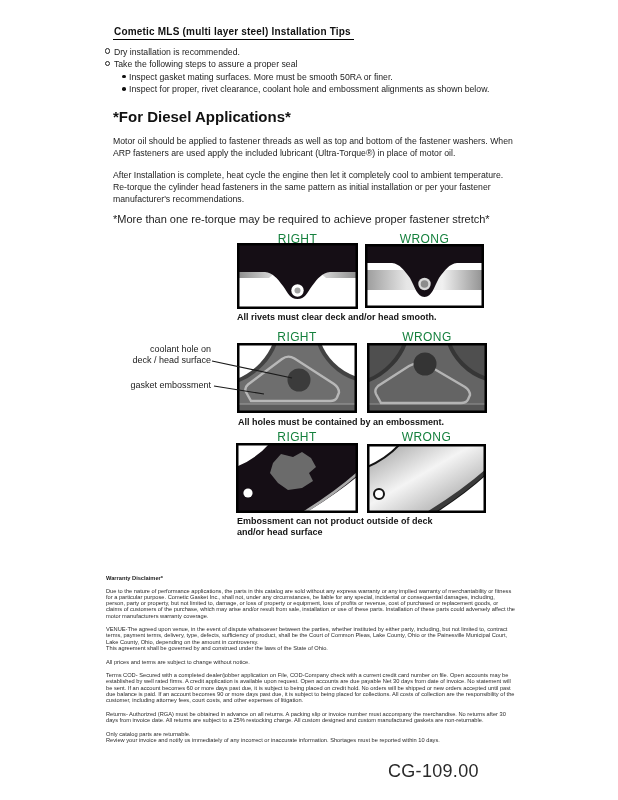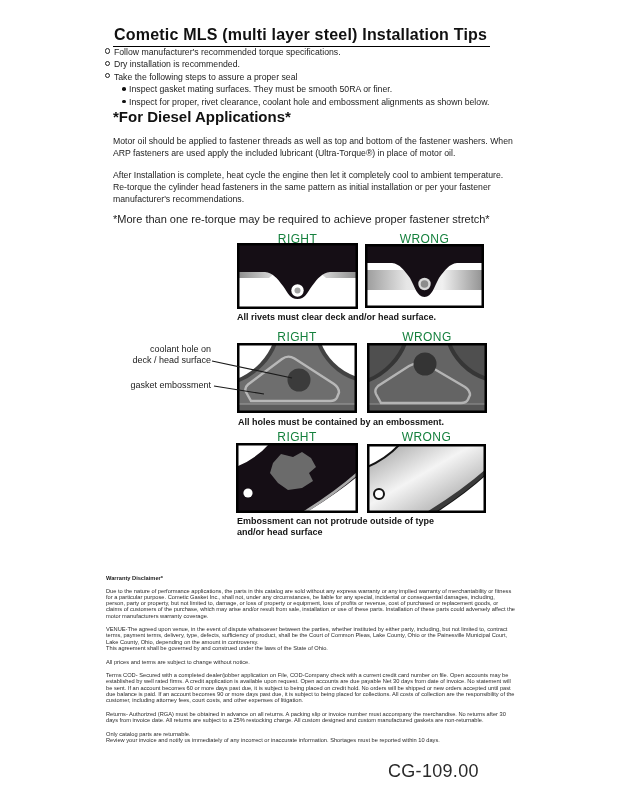--- a/index.html
+++ b/index.html
@@ -3,21 +3,21 @@
 <meta charset="utf-8">
 <style>
   html,body{margin:0;padding:0;background:#ffffff;}
   .page{
     position:relative;width:618px;height:800px;background:#ffffff;
     font-family:"Liberation Sans","DejaVu Sans",sans-serif;color:#1c1c1c;
     overflow:hidden;
   }
   .abs{position:absolute;}
   .title{
-    left:113px;top:26px;font-size:16px;font-weight:bold;letter-spacing:.2px;
+    left:113px;top:26px;font-size:10px;font-weight:bold;letter-spacing:.2px;
     border-bottom:1.6px solid #000;padding:0 3px 2px 1px;color:#111;
   }
   .bullets{left:105px;top:46px;width:470px;font-size:8.7px;line-height:12.4px;color:#1c1c1c;}
   .b-row{white-space:nowrap;}
   .b-sub{padding-left:17px;}
   .o-dot{display:inline-block;width:3.4px;height:3.4px;border:1px solid #222;border-radius:50%;
     margin-right:3.5px;vertical-align:1.5px;}
   .f-dot{display:inline-block;width:3.6px;height:3.6px;background:#111;border-radius:50%;
     margin-right:3.5px;vertical-align:1.5px;}
   .h-diesel{left:113px;top:108px;font-size:15px;font-weight:bold;color:#111;}
@@ -38,24 +38,23 @@
   .overlay{z-index:5;pointer-events:none;}
 </style>
 </head>
 <body>
 
 <div class="page">
 
   <div class="abs title">Cometic MLS (multi layer steel) Installation Tips</div>
 
   <div class="abs bullets">
-    <div class="b-row"><span class="o-dot"></span><span>Follow manufacturer's recommended torque specifications.</span></div>
     <div class="b-row"><span class="o-dot"></span><span>Dry installation is recommended.</span></div>
     <div class="b-row"><span class="o-dot"></span><span>Take the following steps to assure a proper seal</span></div>
-    <div class="b-row b-sub"><span class="f-dot"></span><span>Inspect gasket mating surfaces.  They must be smooth 50RA or finer.</span></div>
+    <div class="b-row b-sub"><span class="f-dot"></span><span>Inspect gasket mating surfaces.  More must be smooth 50RA or finer.</span></div>
     <div class="b-row b-sub"><span class="f-dot"></span><span>Inspect for proper, rivet clearance, coolant hole and embossment alignments as shown below.</span></div>
   </div>
 
   <div class="abs h-diesel">*For Diesel Applications*</div>
   <div class="abs para p1">Motor oil should be applied to fastener threads as well as top and bottom of the fastener washers. When ARP fasteners are used apply the included lubricant (Ultra-Torque®) in place of motor oil.</div>
   <div class="abs para p2">After Installation is complete, heat cycle the engine then let it completely cool to ambient temperature. Re-torque the cylinder head fasteners in the same pattern as initial installation or per your fastener manufacturer's recommendations.</div>
   <div class="abs note">*More than one re-torque may be required to achieve proper fastener stretch*</div>
 
   <div class="abs dg-h" style="left:237px;top:232px;width:121px;">RIGHT</div>
   <div class="abs dg-h" style="left:365px;top:232px;width:119px;">WRONG</div>
@@ -92,21 +91,21 @@
         </linearGradient>
       </defs>
       <rect width="119" height="64" fill="#ffffff"></rect>
       <rect x="0" y="26" width="119" height="20" fill="url(#gB2)"></rect>
       <path d="M0,0 H119 V19 H92 C84,20 80,26 74,34 C69,43 67,53 59.5,53 C52,53 50,43 45,34 C39,26 35,20 27,19 H0 Z" fill="#150e15"></path>
       <circle cx="59.5" cy="40" r="6.2" fill="#d9d9d9"></circle>
       <circle cx="59.5" cy="40" r="3.8" fill="#8c8c8c"></circle>
       <rect x="1.25" y="1.25" width="116.5" height="61.5" fill="none" stroke="#000000" stroke-width="2.5"></rect>
     </svg>
   </div>
-  <div class="abs cap" style="left:237px;top:312px;">All rivets must clear deck and/or head surface.</div>
+  <div class="abs cap" style="left:237px;top:312px;">All rivets must clear deck and/or head smooth.</div>
 
   <div class="abs dg-h" style="left:237px;top:330px;width:120px;">RIGHT</div>
   <div class="abs dg-h" style="left:367px;top:330px;width:120px;">WRONG</div>
 
   <div class="abs callout" style="top:344px;">
     <div>coolant hole on</div>
     <div>deck / head surface</div>
   </div>
   <div class="abs callout" style="top:380px;">gasket embossment</div>
 
@@ -169,21 +168,21 @@
         </linearGradient>
       </defs>
       <rect width="119" height="69" fill="#ffffff"></rect>
       <path d="M33,0 H119 V30 Q97,50 67,69 H0 V23 Q19,15 33,0 Z" fill="url(#gB6)" stroke="#141414" stroke-width="2"></path>
       <path d="M67,69 Q97,50 119,30 V25 Q94,47 58,69 Z" fill="#3a3a3a"></path>
       <circle cx="12" cy="50" r="5" fill="#ffffff" stroke="#141414" stroke-width="2"></circle>
       <rect x="1.25" y="1.25" width="116.5" height="66.5" fill="none" stroke="#000000" stroke-width="2.5"></rect>
     </svg>
   </div>
   <div class="abs cap cap3" style="left:237px;top:516px;">
-    <div>Embossment can not protrude outside of type</div>
+    <div>Embossment can not product outside of deck</div>
     <div>and/or head surface</div>
   </div>
 
   <div class="abs legal">
     <p class="lg-title">Warranty Disclaimer*</p>
     <p>Due to the nature of performance applications, the parts in this catalog are sold without any express warranty or any implied warranty of merchantability or fitness for a particular purpose.  Cometic Gasket Inc., shall not, under any circumstances, be liable for any special, incidental or consequential damages, including, person, party or property, but not limited to, damage, or loss of property or equipment, loss of profits or revenue, cost of purchased or replacement goods, or claims of customers of the purchase, which may arise and/or result from sale, installation or use of these parts.  Installation of these parts could adversely affect the motor manufacturers warranty coverage.</p>
     <p class="tight">VENUE-The agreed upon venue, in the event of dispute whatsoever between the parties, whether instituted by either party, including, but not limited to, contract terms, payment terms, delivery, type, defects, sufficiency of product, shall be the Court of Common Pleas, Lake County, Ohio or the Painesville Municipal Court, Lake County, Ohio, depending on the amount in controversy.</p>
     <p>This agreement shall be governed by and construed under the laws of the State of Ohio.</p>
     <p>All prices and terms are subject to change without notice.</p>
     <p>Terms COD- Secured with a completed dealer/jobber application on File, COD-Company check with a current credit card number on file.  Open accounts may be established by well rated firms.  A credit application is available upon request.  Open accounts are due payable Net 30 days from date of invoice.  No statement will be sent.  If an account becomes 60 or more days past due, it is subject to being placed on credit hold.  No orders will be shipped or new orders accepted until past due balance is paid.  If an account becomes 90 or more days past due, it is subject to being placed for collections.  All costs of collection are the responsibility of the customer, including attorney fees, court costs, and other expenses of litigation.</p>

